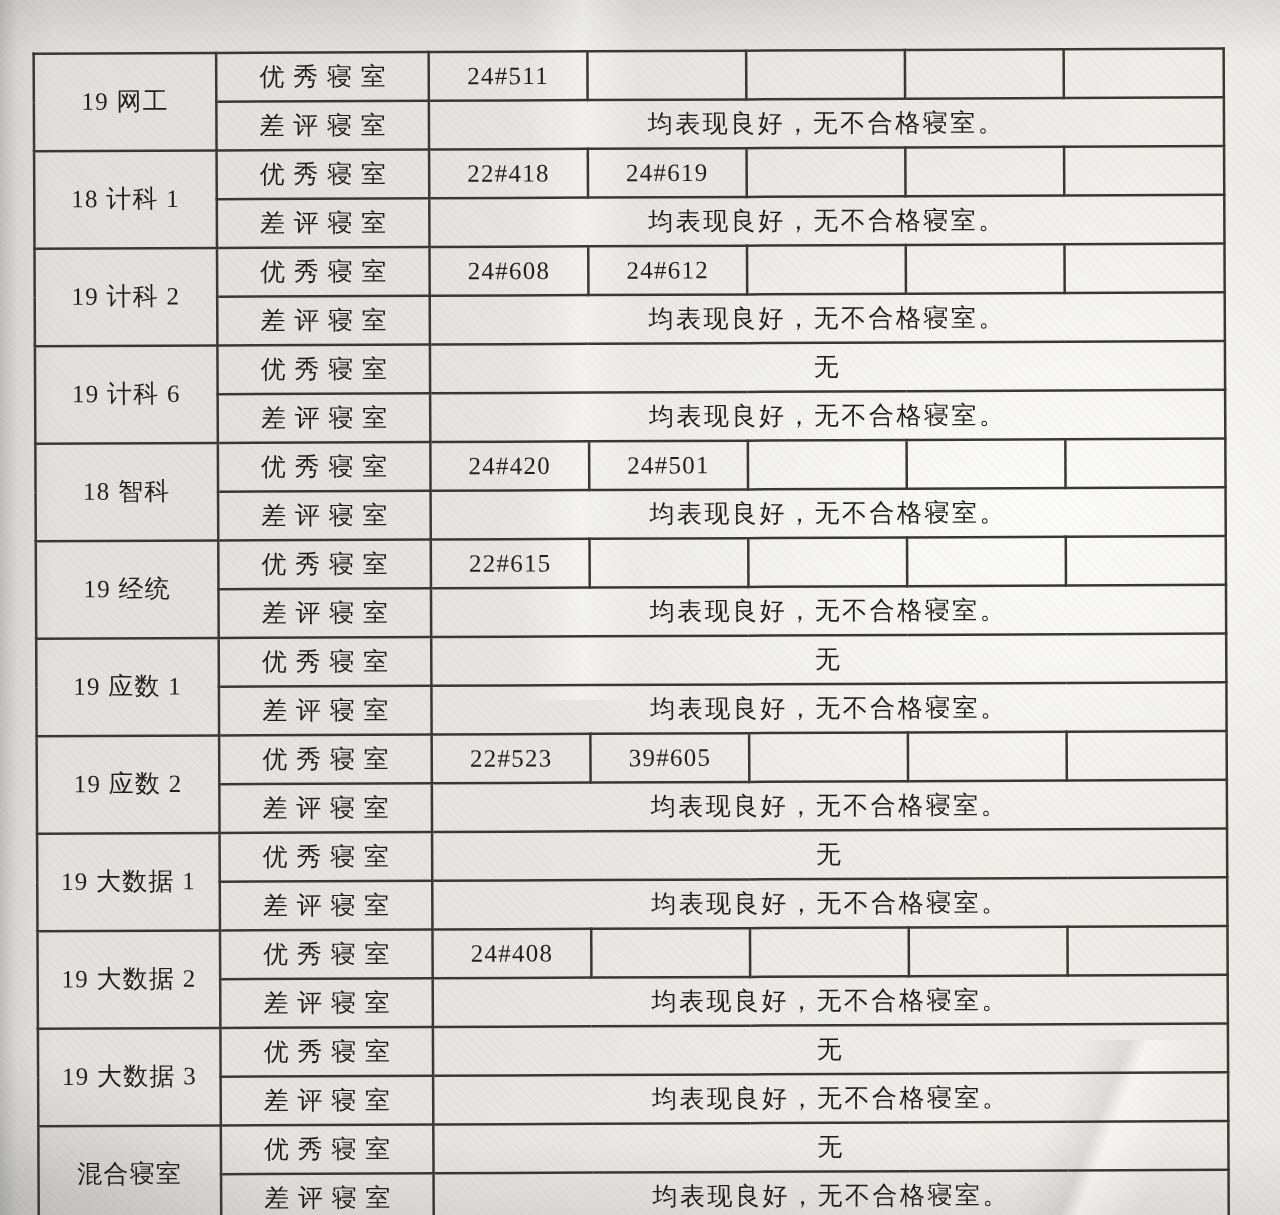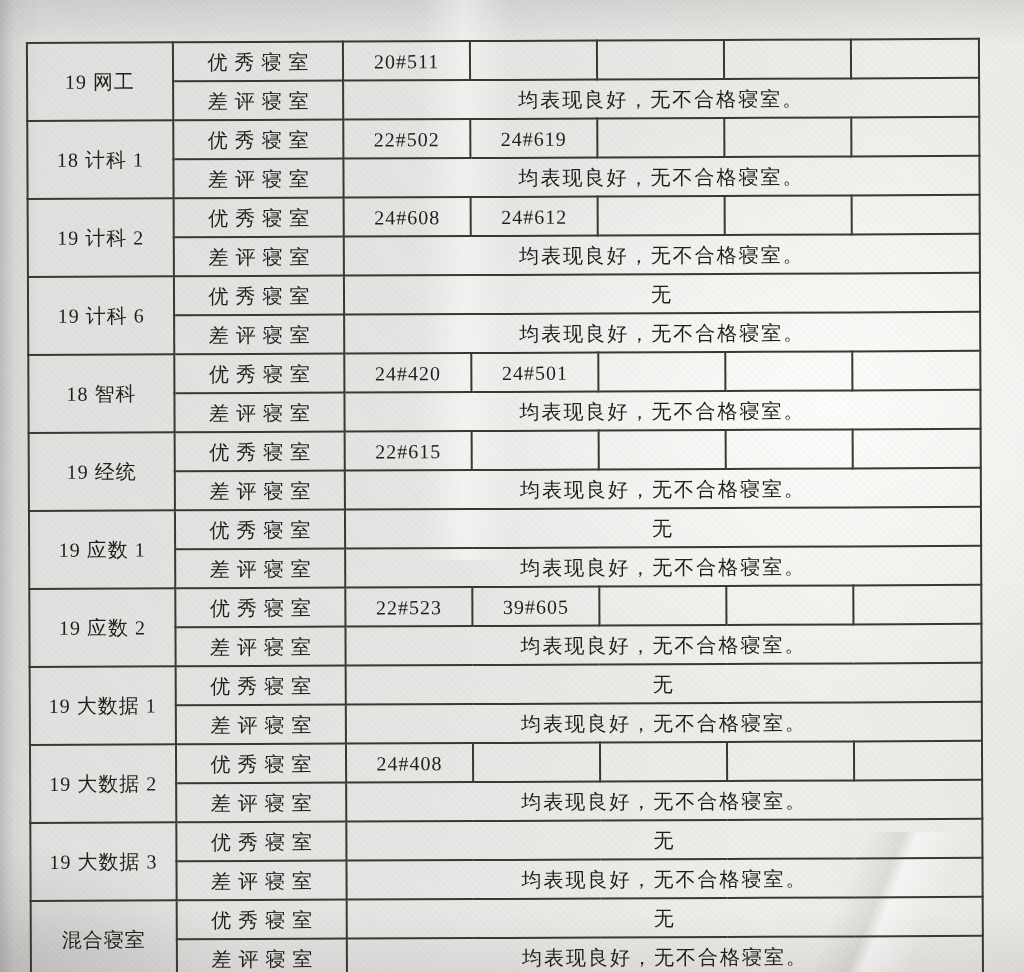--- a/index.html
+++ b/index.html
@@ -109,34 +109,34 @@
       <col style="width:127px">
       <col style="width:127px">
       <col style="width:127px">
       <col style="width:127px">
       <col style="width:128px">
     </colgroup>
     <tbody id="table-body">
         <tr>
           <td class="class-cell" rowspan="2">19 网工</td>
           <td class="cat-cell">优秀寝室</td>
-          <td class="dorm-cell">20#511</td>
+          <td class="dorm-cell">24#511</td>
           <td class="dorm-cell"></td>
           <td class="dorm-cell"></td>
           <td class="dorm-cell"></td>
           <td class="dorm-cell"></td>
         </tr>
         <tr>
           <td class="cat-cell">差评寝室</td>
           <td class="merged-cell" colspan="5">均表现良好，无不合格寝室。</td>
         </tr>
         <tr>
           <td class="class-cell" rowspan="2">18 计科 1</td>
           <td class="cat-cell">优秀寝室</td>
-          <td class="dorm-cell">22#502</td>
+          <td class="dorm-cell">22#418</td>
           <td class="dorm-cell">24#619</td>
           <td class="dorm-cell"></td>
           <td class="dorm-cell"></td>
           <td class="dorm-cell"></td>
         </tr>
         <tr>
           <td class="cat-cell">差评寝室</td>
           <td class="merged-cell" colspan="5">均表现良好，无不合格寝室。</td>
         </tr>
         <tr>

